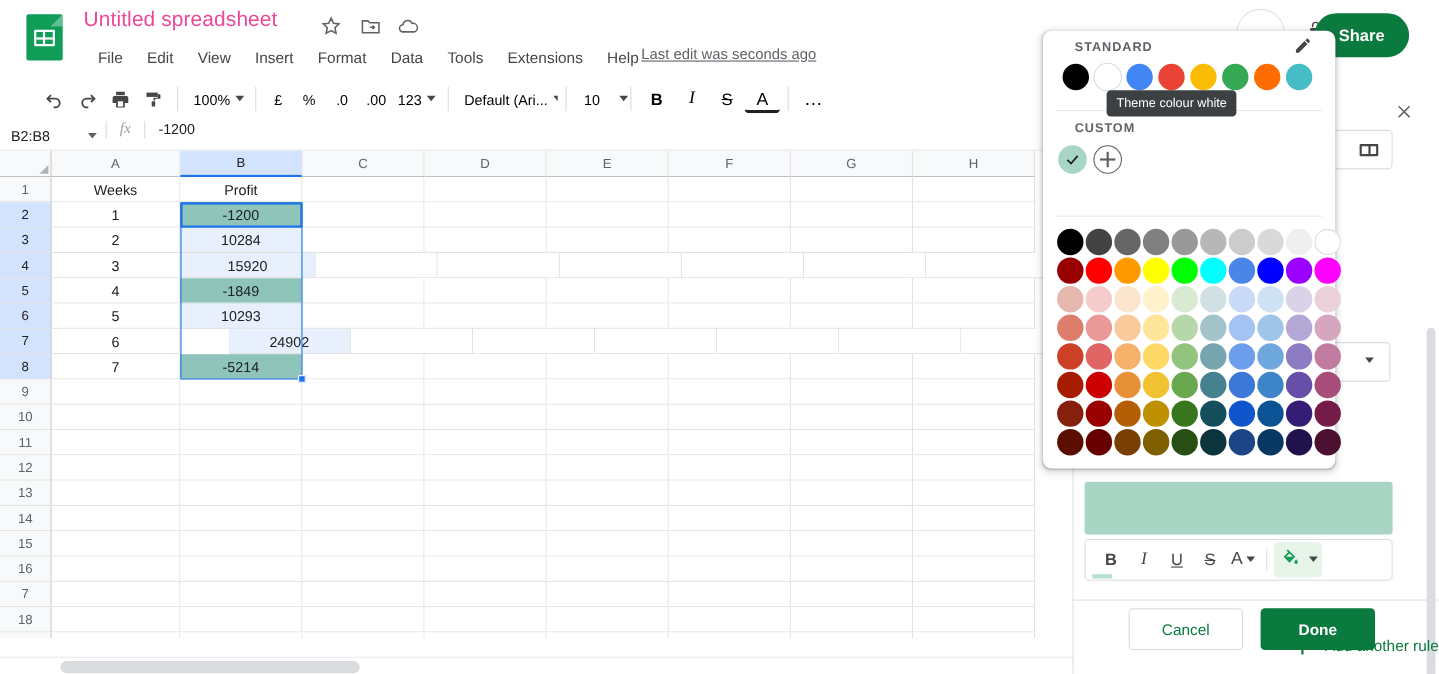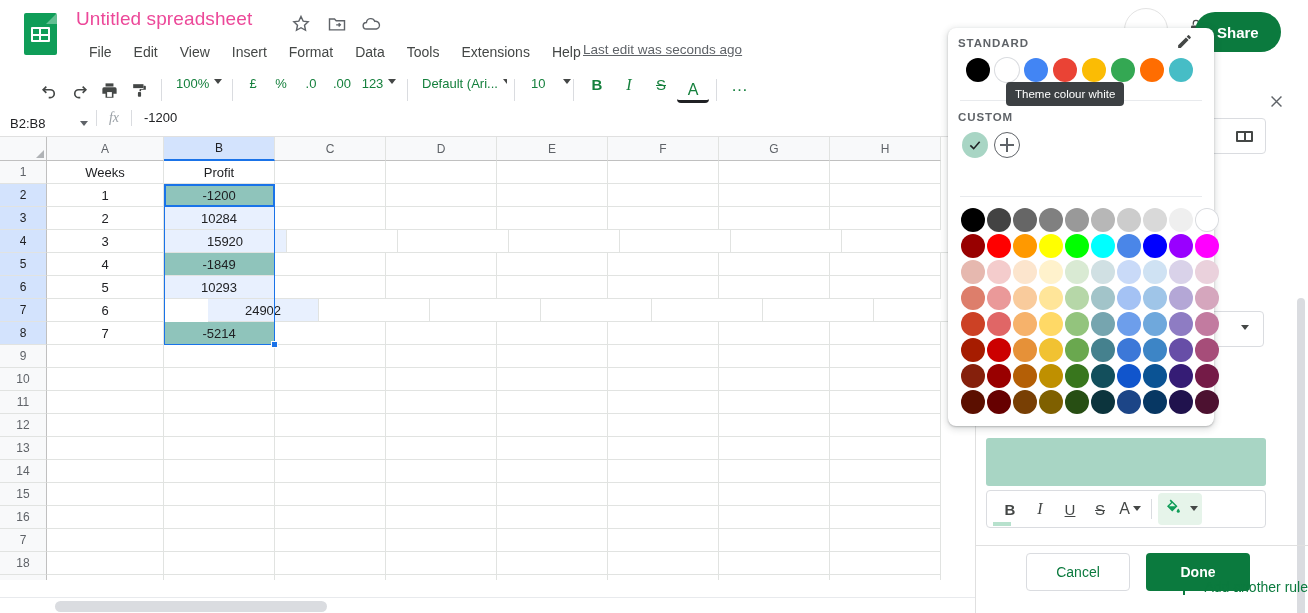--- a/index.html
+++ b/index.html
@@ -74,21 +74,21 @@
   .toolbar {
     position: absolute; left: 0; top: 70px; width: 1308px; height: 40px;
     display: flex; align-items: center; padding-left: 34px; gap: 0;
   }
   .tb-btn {
     width: 30px; height: 30px; display: flex; align-items: center; justify-content: center;
     border-radius: 4px; cursor: pointer; color: #444746; flex: none;
   }
   .tb-btn svg { width: 19px; height: 19px; }
   .tb-text {
-    font-size: 13px; color: #15803d; display: flex; align-items: flex-start; justify-content: center;
+    font-size: 13px; color: #000000; display: flex; align-items: center; justify-content: center;
     height: 28px; border-radius: 4px; cursor: pointer; padding: 0 4px;
   }
   .tb-sep { width: 1px; height: 22px; background: #dadce0; margin: 0 7px; flex: none; }
   .tb-caret { border: 4px solid transparent; border-top: 5px solid #444746; margin-left: 5px; margin-top: 3px; }
   .zoom-box { width: 56px; justify-content: flex-start; padding-left: 7px; }
   .font-box { width: 92px; justify-content: flex-start; padding-left: 7px; overflow: hidden; white-space: nowrap;}
   .size-box { width: 44px; justify-content: flex-start; padding-left: 9px; }
 
   
   .formula-bar {
@@ -216,21 +216,21 @@
   .sb-vscroll { position:absolute; right: 3px; top: 230px; width: 8px; height: 370px; background:#dadce0; border-radius:5px;}
 
   
   .colorpicker {
     position: absolute; left: 948px; top: 28px; width: 266px; height: 398px;
     background: #fff; border-radius: 8px;
     box-shadow: 0 2px 6px 2px rgba(60,64,67,.15), 0 1px 2px rgba(60,64,67,.3);
     z-index: 30;
   }
   .cp-section-label {
-    position: absolute; left: 10px; font-size: 11.5px; color: #5f6368;
+    position: absolute; left: 29px; font-size: 11.5px; color: #5f6368;
     letter-spacing: .9px; font-weight: bold;
   }
   #cp-std-label { top: 9px; }
   #cp-custom-label { top: 83px; }
   .cp-edit-icon {
     position: absolute; right: 18px; top: 5px; width: 20px; height: 20px;
     color: #444746; cursor: pointer;
   }
   .cp-edit-icon svg { width: 17px; height: 17px; }
   .cp-std-row { position: absolute; left: 18px; top: 30px; display: flex; gap: 5px; }

